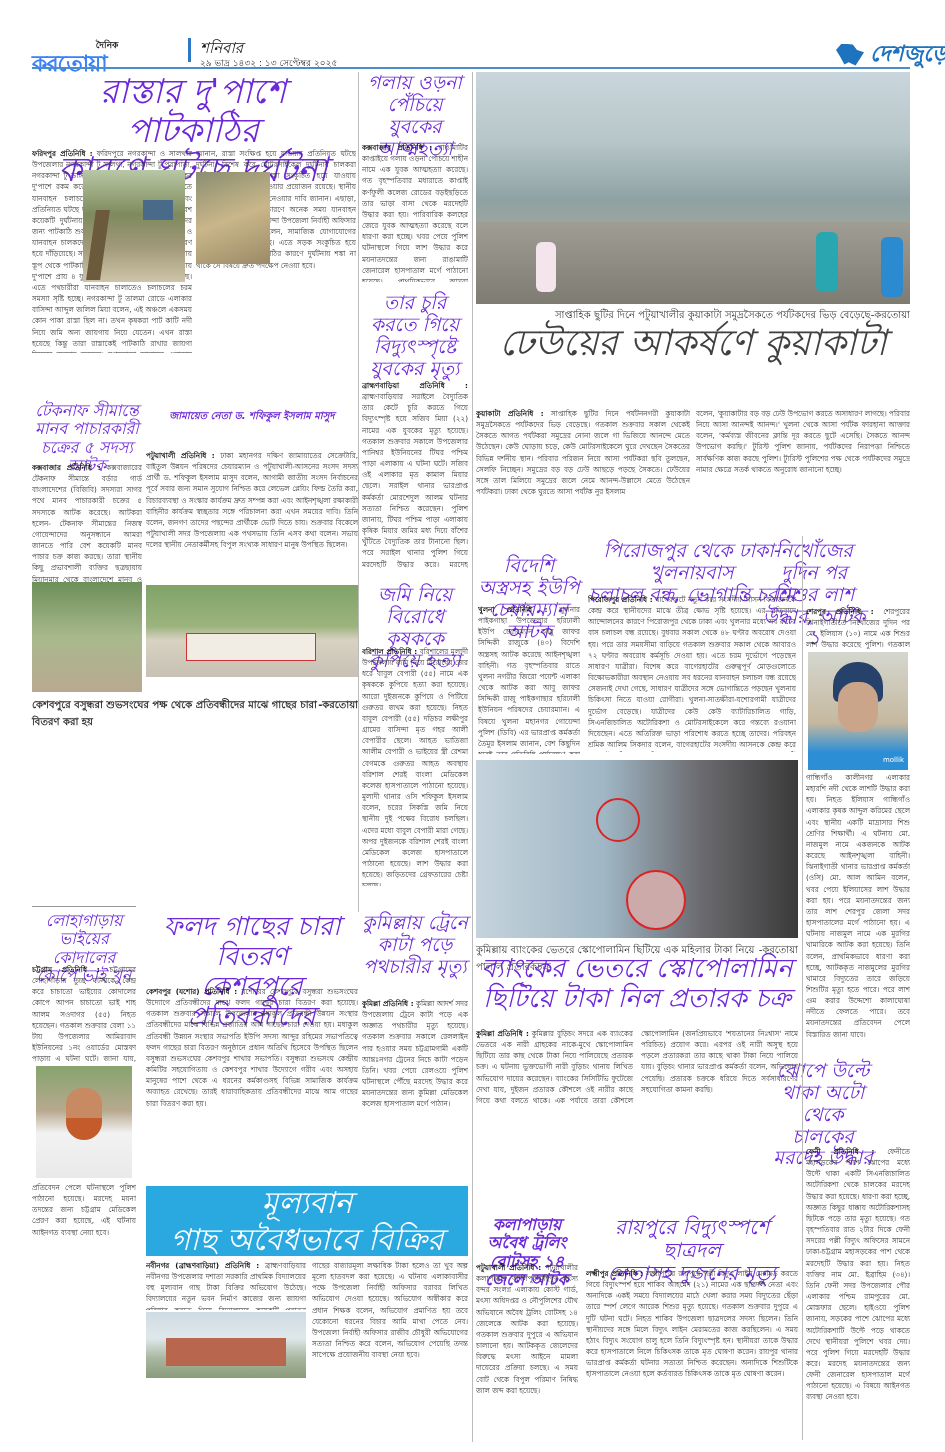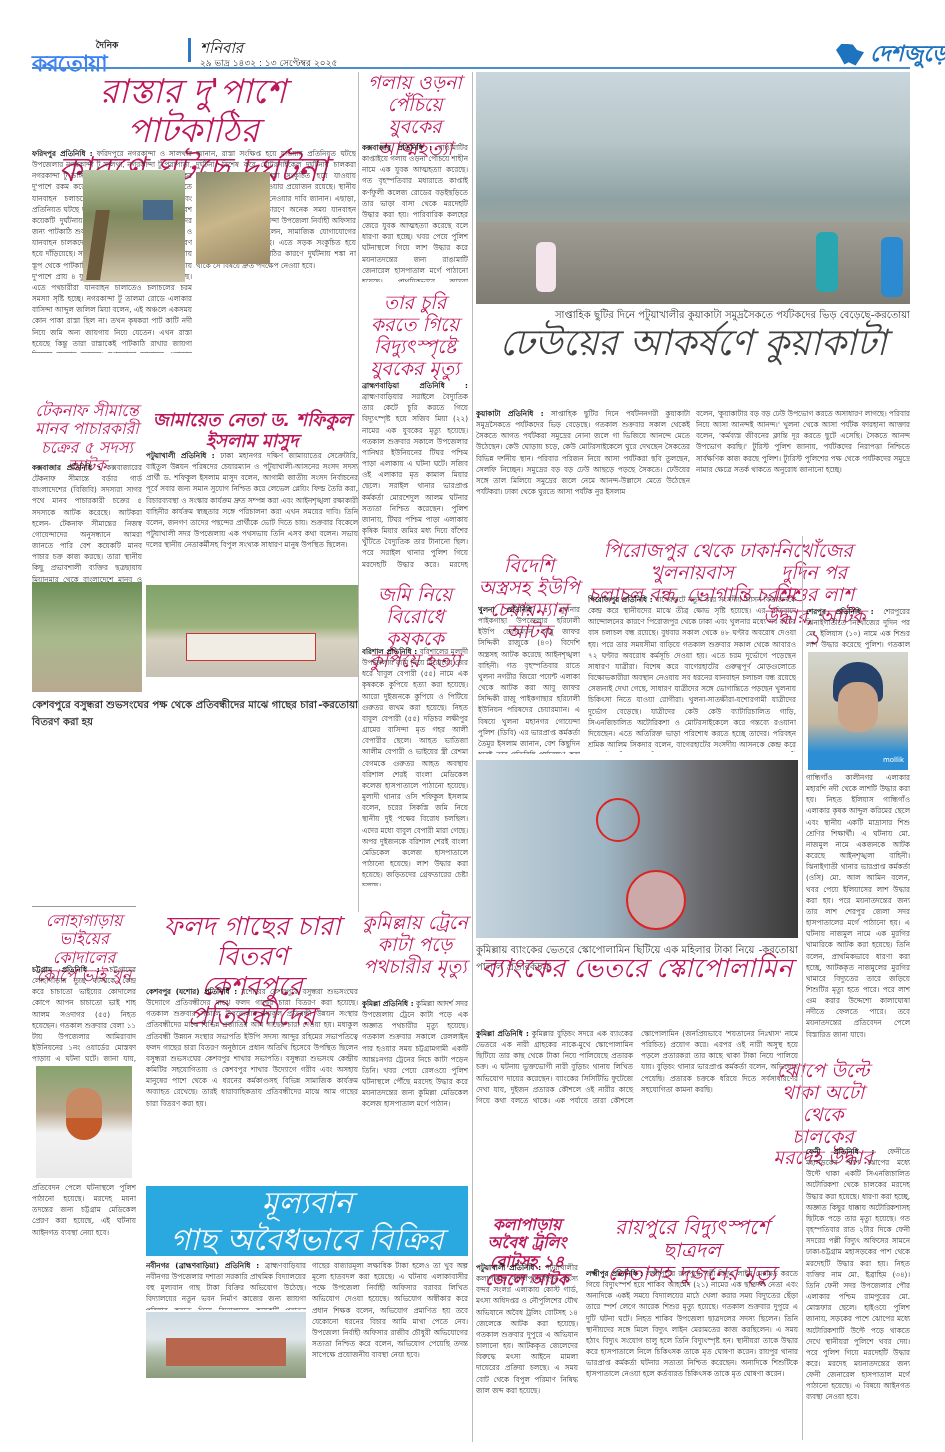--- a/index.html
+++ b/index.html
@@ -7,21 +7,21 @@
   body { font-family: "DejaVu Sans", sans-serif; color: #222; position: relative; }
   .abs { position: absolute; }
   .masthead-logo-small { font-size: 9px; font-weight: bold; text-align:center; }
   .masthead-logo { font-size: 22px; font-weight: 900; letter-spacing: -1px; color: #3b82f6; line-height: 1; }
   .vbar { background: #2b78c4; width: 3px; }
   .rule { background: #4a8ccc; height: 2px; }
   .day { font-size: 15px; font-family: "DejaVu Serif", serif; font-style: italic; }
   .date { font-size: 9px; color: #333; }
   .section-title { font-size: 22px; color: #1e73be; font-weight: bold; font-style: italic; }
   .map-icon { width: 28px; height: 22px; background:#1e73be; clip-path: polygon(20% 0, 60% 5%, 75% 30%, 100% 40%, 85% 70%, 70% 100%, 45% 85%, 30% 95%, 15% 60%, 0 30%); }
-  .hl { font-family: "DejaVu Sans", sans-serif; font-style: italic; color: #be185d; text-align: center; line-height: 1.15; }
+  .hl { font-family: "DejaVu Sans", sans-serif; font-style: italic; color: #6d28d9; text-align: center; line-height: 1.15; }
   .hl-xl { font-size: 34px; }
   .hl-l { font-size: 26px; }
   .hl-m { font-size: 19px; }
   .hl-s { font-size: 16px; }
   .hl-red { color: #404040; font-size: 36px; }
   .body { font-size: 7.2px; line-height: 1.55; color: #333; text-align: justify; overflow: hidden; }
   .body b { color:#111; }
   .photo { overflow: hidden; position: absolute; }
   .caption { font-size: 10px; color: #333; display:flex; justify-content: flex-end; }
   .hr { background:#999; height:1px; }
@@ -74,21 +74,21 @@
   <span>ব্রাহ্মণবাড়িয়ার সরাইলে বৈদ্যুতিক তার কেটে চুরি করতে গিয়ে বিদ্যুৎস্পৃষ্ট হয়ে সজিব মিয়া (২২) নামের এক যুবকের মৃত্যু হয়েছে। গতকাল শুক্রবার সকালে উপজেলার পানিশ্বর ইউনিয়নের টিঘর পশ্চিম পাড়া এলাকায় এ ঘটনা ঘটে। সজিব ওই এলাকার মৃত কামাল মিয়ার ছেলে। সরাইল থানার ভারপ্রাপ্ত কর্মকর্তা মোরশেদুল আলম ঘটনার সত্যতা নিশ্চিত করেছেন। পুলিশ জানায়, টিঘর পশ্চিম পাড়া এলাকায় কৃষিক মিয়ার জমির মধ্য দিয়ে বাঁশের খুঁটিতে বৈদ্যুতিক তার টানানো ছিল। পরে সরাইল থানার পুলিশ গিয়ে মরদেহটি উদ্ধার করে। মরদেহ ময়নাতদন্তের জন্য ব্রাহ্মণবাড়িয়া সদর হাসপাতালে পাঠানো হয়েছে।</span>
 </div>
 
 <div class="abs hl hl-s" style="left:32px;top:402px;width:110px;">টেকনাফ সীমান্তে মানব পাচারকারী চক্রের ৫ সদস্য আটক</div>
 <div class="abs body" style="left:32px;top:462px;width:110px;height:250px;">
   <b>কক্সবাজার প্রতিনিধি :</b>
   <span>কক্সবাজারের টেকনাফ সীমান্তে বর্ডার গার্ড বাংলাদেশের (বিজিবি) সদস্যরা সাগর পথে মানব পাচারকারী চক্রের ৫ সদস্যকে আটক করেছে। আটকরা হলেন- টেকনাফ সীমান্তের নিজস্ব গোয়েন্দাদের অনুসন্ধানে আমরা জানতে পারি বেশ কয়েকটি মানব পাচার চক্র কাজ করছে। তারা স্থানীয় কিছু প্রভাবশালী ব্যক্তির ছত্রছায়ায় মিয়ানমার থেকে বাংলাদেশে মানব ও মাদক পাচার এবং বাংলাদেশ থেকে মিয়ানমার হয়ে মালয়েশিয়া পর্যন্ত মানব পাচারের মতো জঘন্য অপরাধের সঙ্গে জড়িত। গত ১০ সেপ্টেম্বর গভীর রাতে সুনির্দিষ্ট গোয়েন্দা তথ্যের ভিত্তিতে অভিযান চালিয়ে তাদের আটক করা হয়। টেকনাফ থানায় মামলা রুজুর প্রক্রিয়া চলছে।</span>
 </div>
 
 <div class="abs hl hl-s" style="left:146px;top:402px;width:212px;font-weight:bold;">
-  <div style="font-size:18px;margin-top:8px;">জামায়েত নেতা ড. শফিকুল ইসলাম মাসুদ</div>
+  <div style="font-size:10px;margin-top:8px;">জামায়েত নেতা ড. শফিকুল ইসলাম মাসুদ</div>
 </div>
 <div class="abs body" style="left:146px;top:450px;width:212px;height:130px;">
   <b>পটুয়াখালী প্রতিনিধি :</b>
   <span>ঢাকা মহানগর দক্ষিণ জামায়াতের সেক্রেটারি, বাইতুল উন্নয়ন পরিষদের চেয়ারম্যান ও পটুয়াখালী-আসনের সংসদ সদস্য প্রার্থী ড. শফিকুল ইসলাম মাসুদ বলেন, আগামী জাতীয় সংসদ নির্বাচনের পূর্বে সবার জন্য সমান সুযোগ নিশ্চিত করে লেভেল প্লেয়িং ফিল্ড তৈরি করা, বিচারব্যবস্থা ও সংস্কার কার্যক্রম দ্রুত সম্পন্ন করা এবং আইনশৃঙ্খলা রক্ষাকারী বাহিনীর কার্যক্রম স্বচ্ছতার সঙ্গে পরিচালনা করা এখন সময়ের দাবি। তিনি বলেন, জনগণ তাদের পছন্দের প্রার্থীকে ভোট দিতে চায়। শুক্রবার বিকেলে পটুয়াখালী সদর উপজেলায় এক পথসভায় তিনি এসব কথা বলেন। সভায় দলের স্থানীয় নেতাকর্মীসহ বিপুল সংখ্যক সাধারণ মানুষ উপস্থিত ছিলেন।</span>
 </div>
 <div class="photo" style="left:146px;top:585px;width:212px;height:92px;background:linear-gradient(180deg,#7fa36a 0%,#9db37e 45%,#d8d2c2 60%,#c7c1b4 100%);">
   <div style="position:absolute;left:40px;top:48px;width:130px;height:28px;background:#f1ede4;border:1px solid #c33;"></div>
 </div>
 <div class="abs caption" style="left:32px;top:697px;width:326px;font-weight:bold;">
   <span>কেশবপুরে বসুন্ধরা শুভসংঘের পক্ষ থেকে প্রতিবন্ধীদের মাঝে গাছের চারা বিতরণ করা হয়</span>
@@ -155,20 +155,21 @@
 <div class="photo" style="left:476px;top:760px;width:322px;height:178px;background:linear-gradient(90deg,#c5d3dc 0%,#9fb6c4 40%,#6b6a6e 70%,#3a3a3a 100%);">
   <div style="position:absolute;left:120px;top:38px;width:44px;height:44px;border:2px solid #d22;border-radius:50%;"></div>
   <div style="position:absolute;left:150px;top:110px;width:60px;height:60px;border:2px solid #d22;border-radius:50%;background:#caa;"></div>
 </div>
 <div class="abs caption" style="left:476px;top:942px;width:322px;">
   <span>কুমিল্লায় ব্যাংকের ভেতরে স্কোপোলামিন ছিটিয়ে এক মহিলার টাকা নিয়ে পালাল প্রতারকচক্র</span>
   <span>-করতোয়া</span>
 </div>
 <div class="abs hl hl-l" style="left:476px;top:954px;width:322px;">
   <div>ব্যাংকের ভেতরে স্কোপোলামিন</div>
+  <div>ছিটিয়ে টাকা নিল প্রতারক চক্র</div>
 </div>
 <div class="abs body" style="left:476px;top:1028px;width:322px;height:180px;column-count:2;column-gap:8px;">
   <b>কুমিল্লা প্রতিনিধি :</b>
   <span>কুমিল্লার বুড়িচং সদরে এক ব্যাংকের ভেতরে এক নারী গ্রাহকের নাকে-মুখে স্কোপোলামিন ছিটিয়ে তার কাছ থেকে টাকা নিয়ে পালিয়েছে প্রতারক চক্র। এ ঘটনায় ভুক্তভোগী নারী বুড়িচং থানায় লিখিত অভিযোগ দায়ের করেছেন। ব্যাংকের সিসিটিভি ফুটেজে দেখা যায়, দুইজন প্রতারক কৌশলে ওই নারীর কাছে গিয়ে কথা বলতে থাকে। এক পর্যায়ে তারা কৌশলে স্কোপোলামিন (জনপ্রিয়ভাবে 'শয়তানের নিঃশ্বাস' নামে পরিচিত) প্রয়োগ করে। এরপর ওই নারী অসুস্থ হয়ে পড়লে প্রতারকরা তার কাছে থাকা টাকা নিয়ে পালিয়ে যায়। বুড়িচং থানার ভারপ্রাপ্ত কর্মকর্তা বলেন, অভিযোগ পেয়েছি। প্রতারক চক্রকে ধরিয়ে দিতে সর্বসাধারণের সহযোগিতা কামনা করছি।</span>
 </div>
 
 <div class="abs hl hl-m" style="left:771px;top:1060px;width:104px;">ঝোপে উল্টে থাকা অটো থেকে চালকের মরদেহ উদ্ধার</div>
 <div class="abs body" style="left:806px;top:1146px;width:104px;height:290px;">
   <b>ফেনী প্রতিনিধি :</b>
   <span>ফেনীতে মহাসড়কের পাশে ঝোপের মধ্যে উল্টে থাকা একটি সিএনজিচালিত অটোরিকশা থেকে চালকের মরদেহ উদ্ধার করা হয়েছে। ধারণা করা হচ্ছে, অজ্ঞাত কিছুর ধাক্কায় অটোরিকশাসহ ছিটকে পড়ে তার মৃত্যু হয়েছে। গত বৃহস্পতিবার রাত ২টার দিকে ফেনী সদরের পল্লী বিদ্যুৎ অফিসের সামনে ঢাকা-চট্টগ্রাম মহাসড়কের পাশ থেকে মরদেহটি উদ্ধার করা হয়। নিহত ব্যক্তির নাম মো. ইব্রাহিম (৩৪)। তিনি ফেনী সদর উপজেলার পৌর এলাকার পশ্চিম রামপুরের মো. মোস্তফার ছেলে। হাইওয়ে পুলিশ জানায়, সড়কের পাশে ঝোপের মধ্যে অটোরিকশাটি উল্টে পড়ে থাকতে দেখে স্থানীয়রা পুলিশে খবর দেয়। পরে পুলিশ গিয়ে মরদেহটি উদ্ধার করে। মরদেহ ময়নাতদন্তের জন্য ফেনী জেনারেল হাসপাতাল মর্গে পাঠানো হয়েছে। এ বিষয়ে আইনগত ব্যবস্থা নেওয়া হবে।</span>

